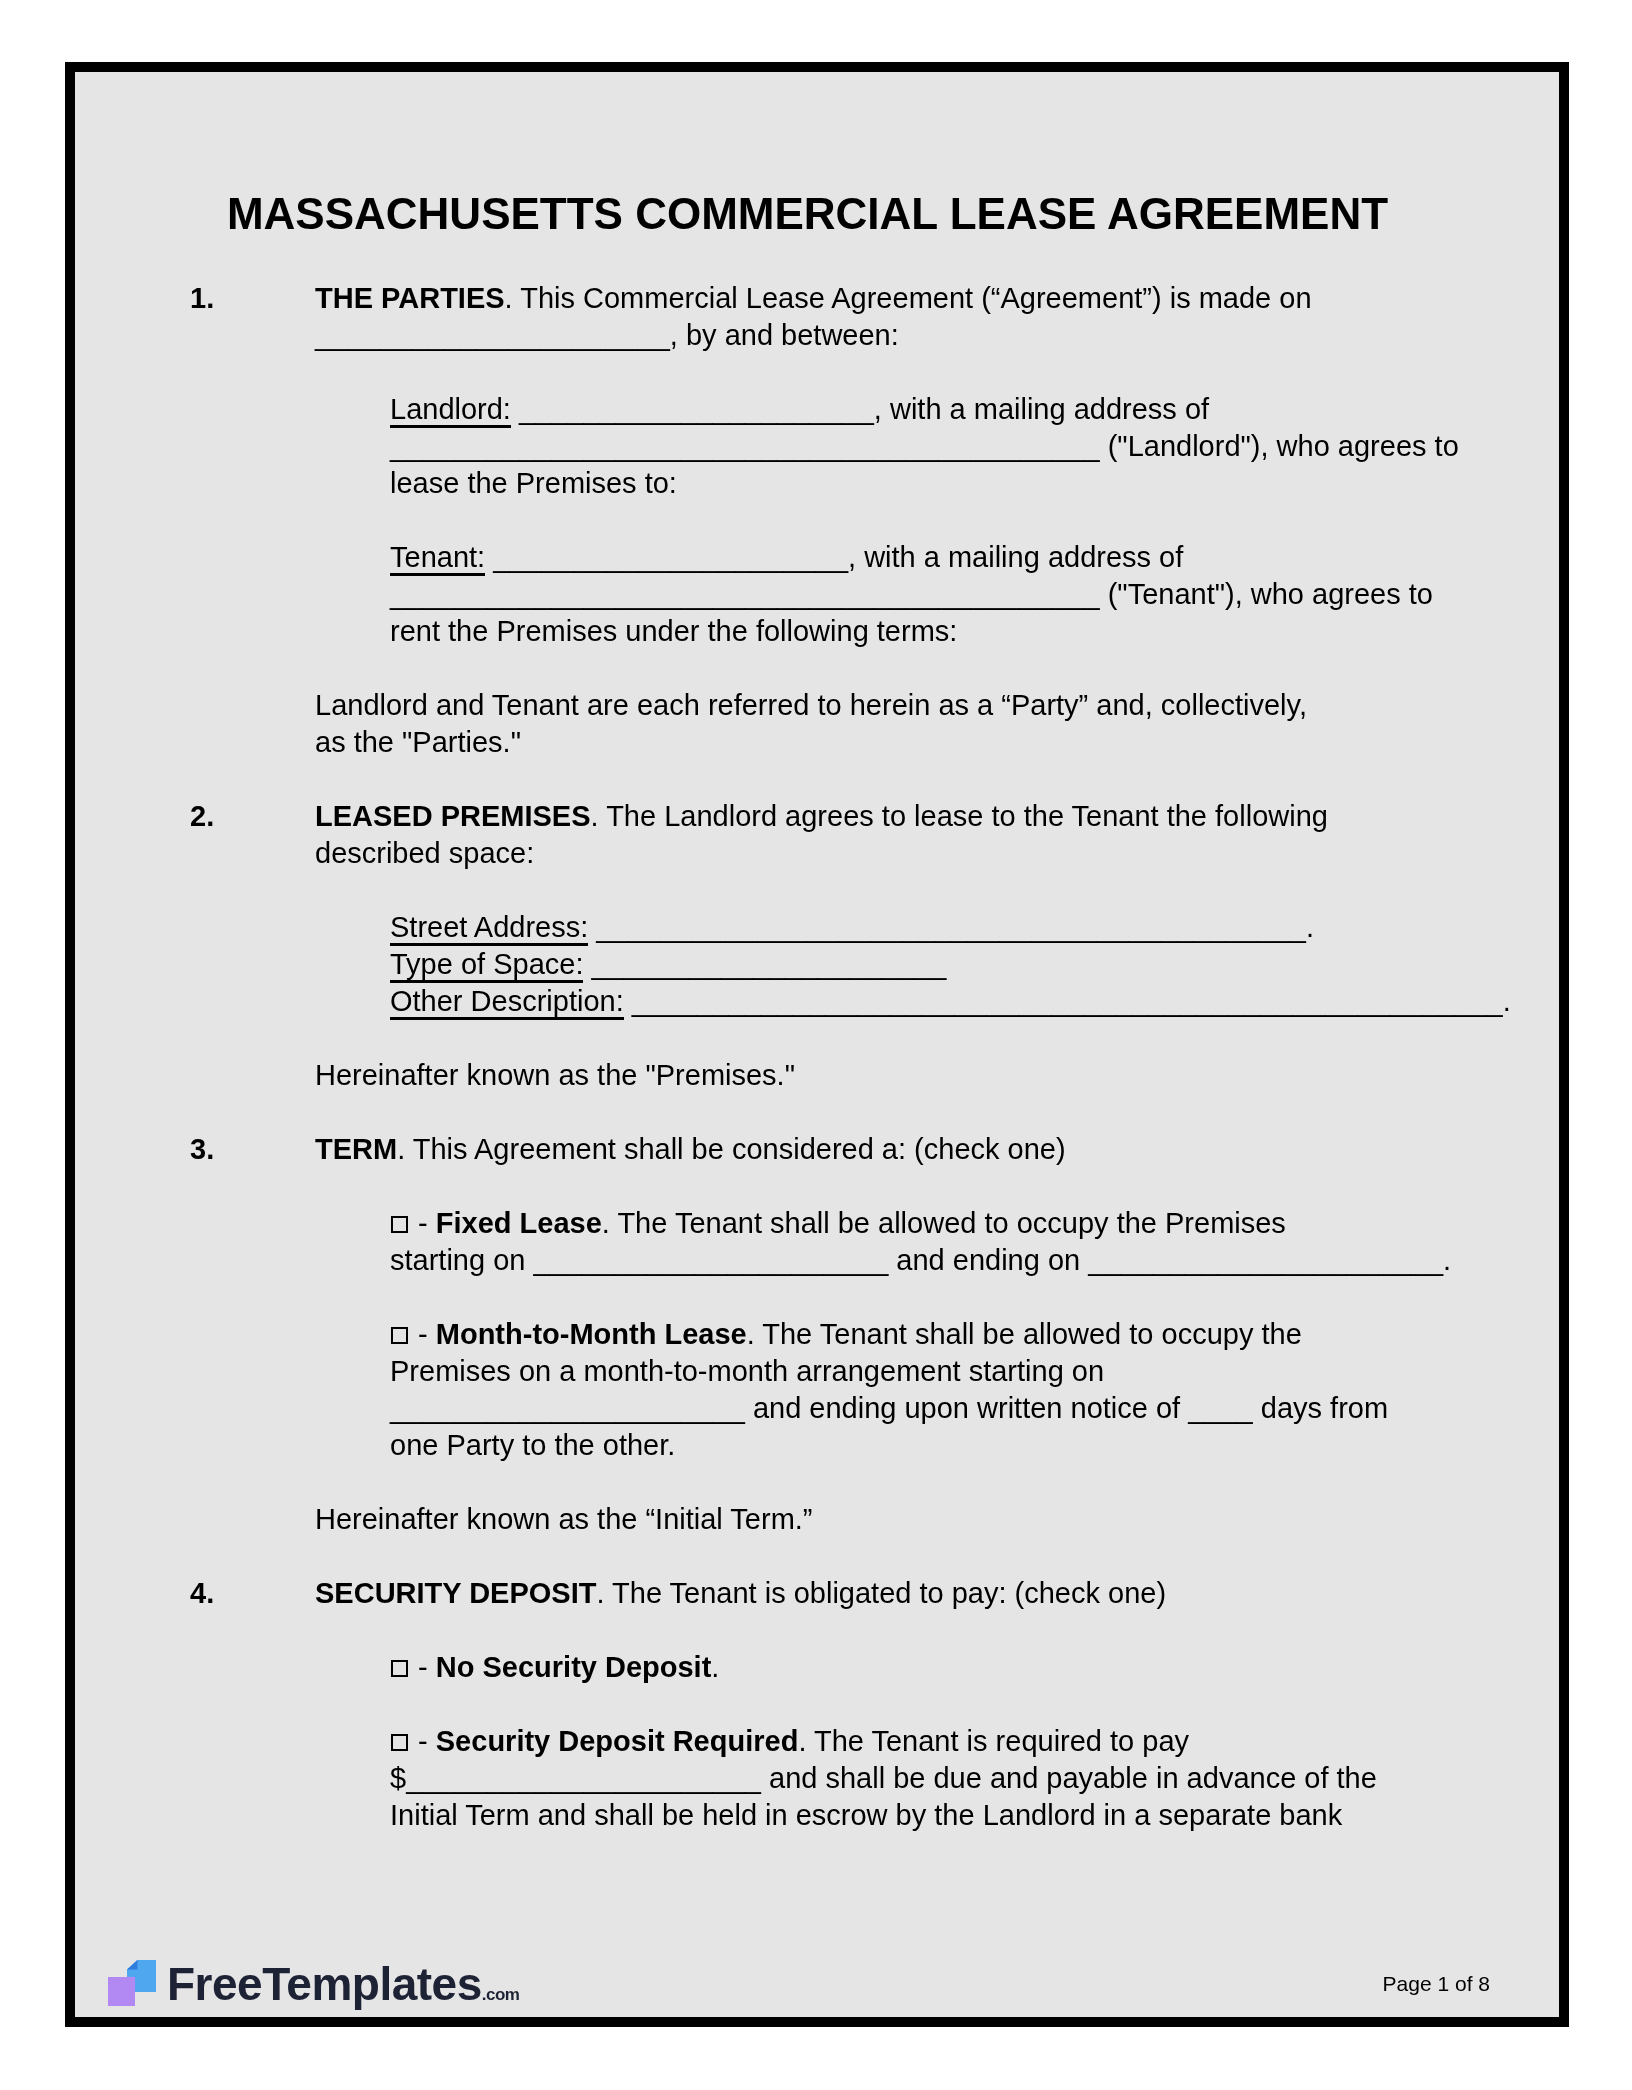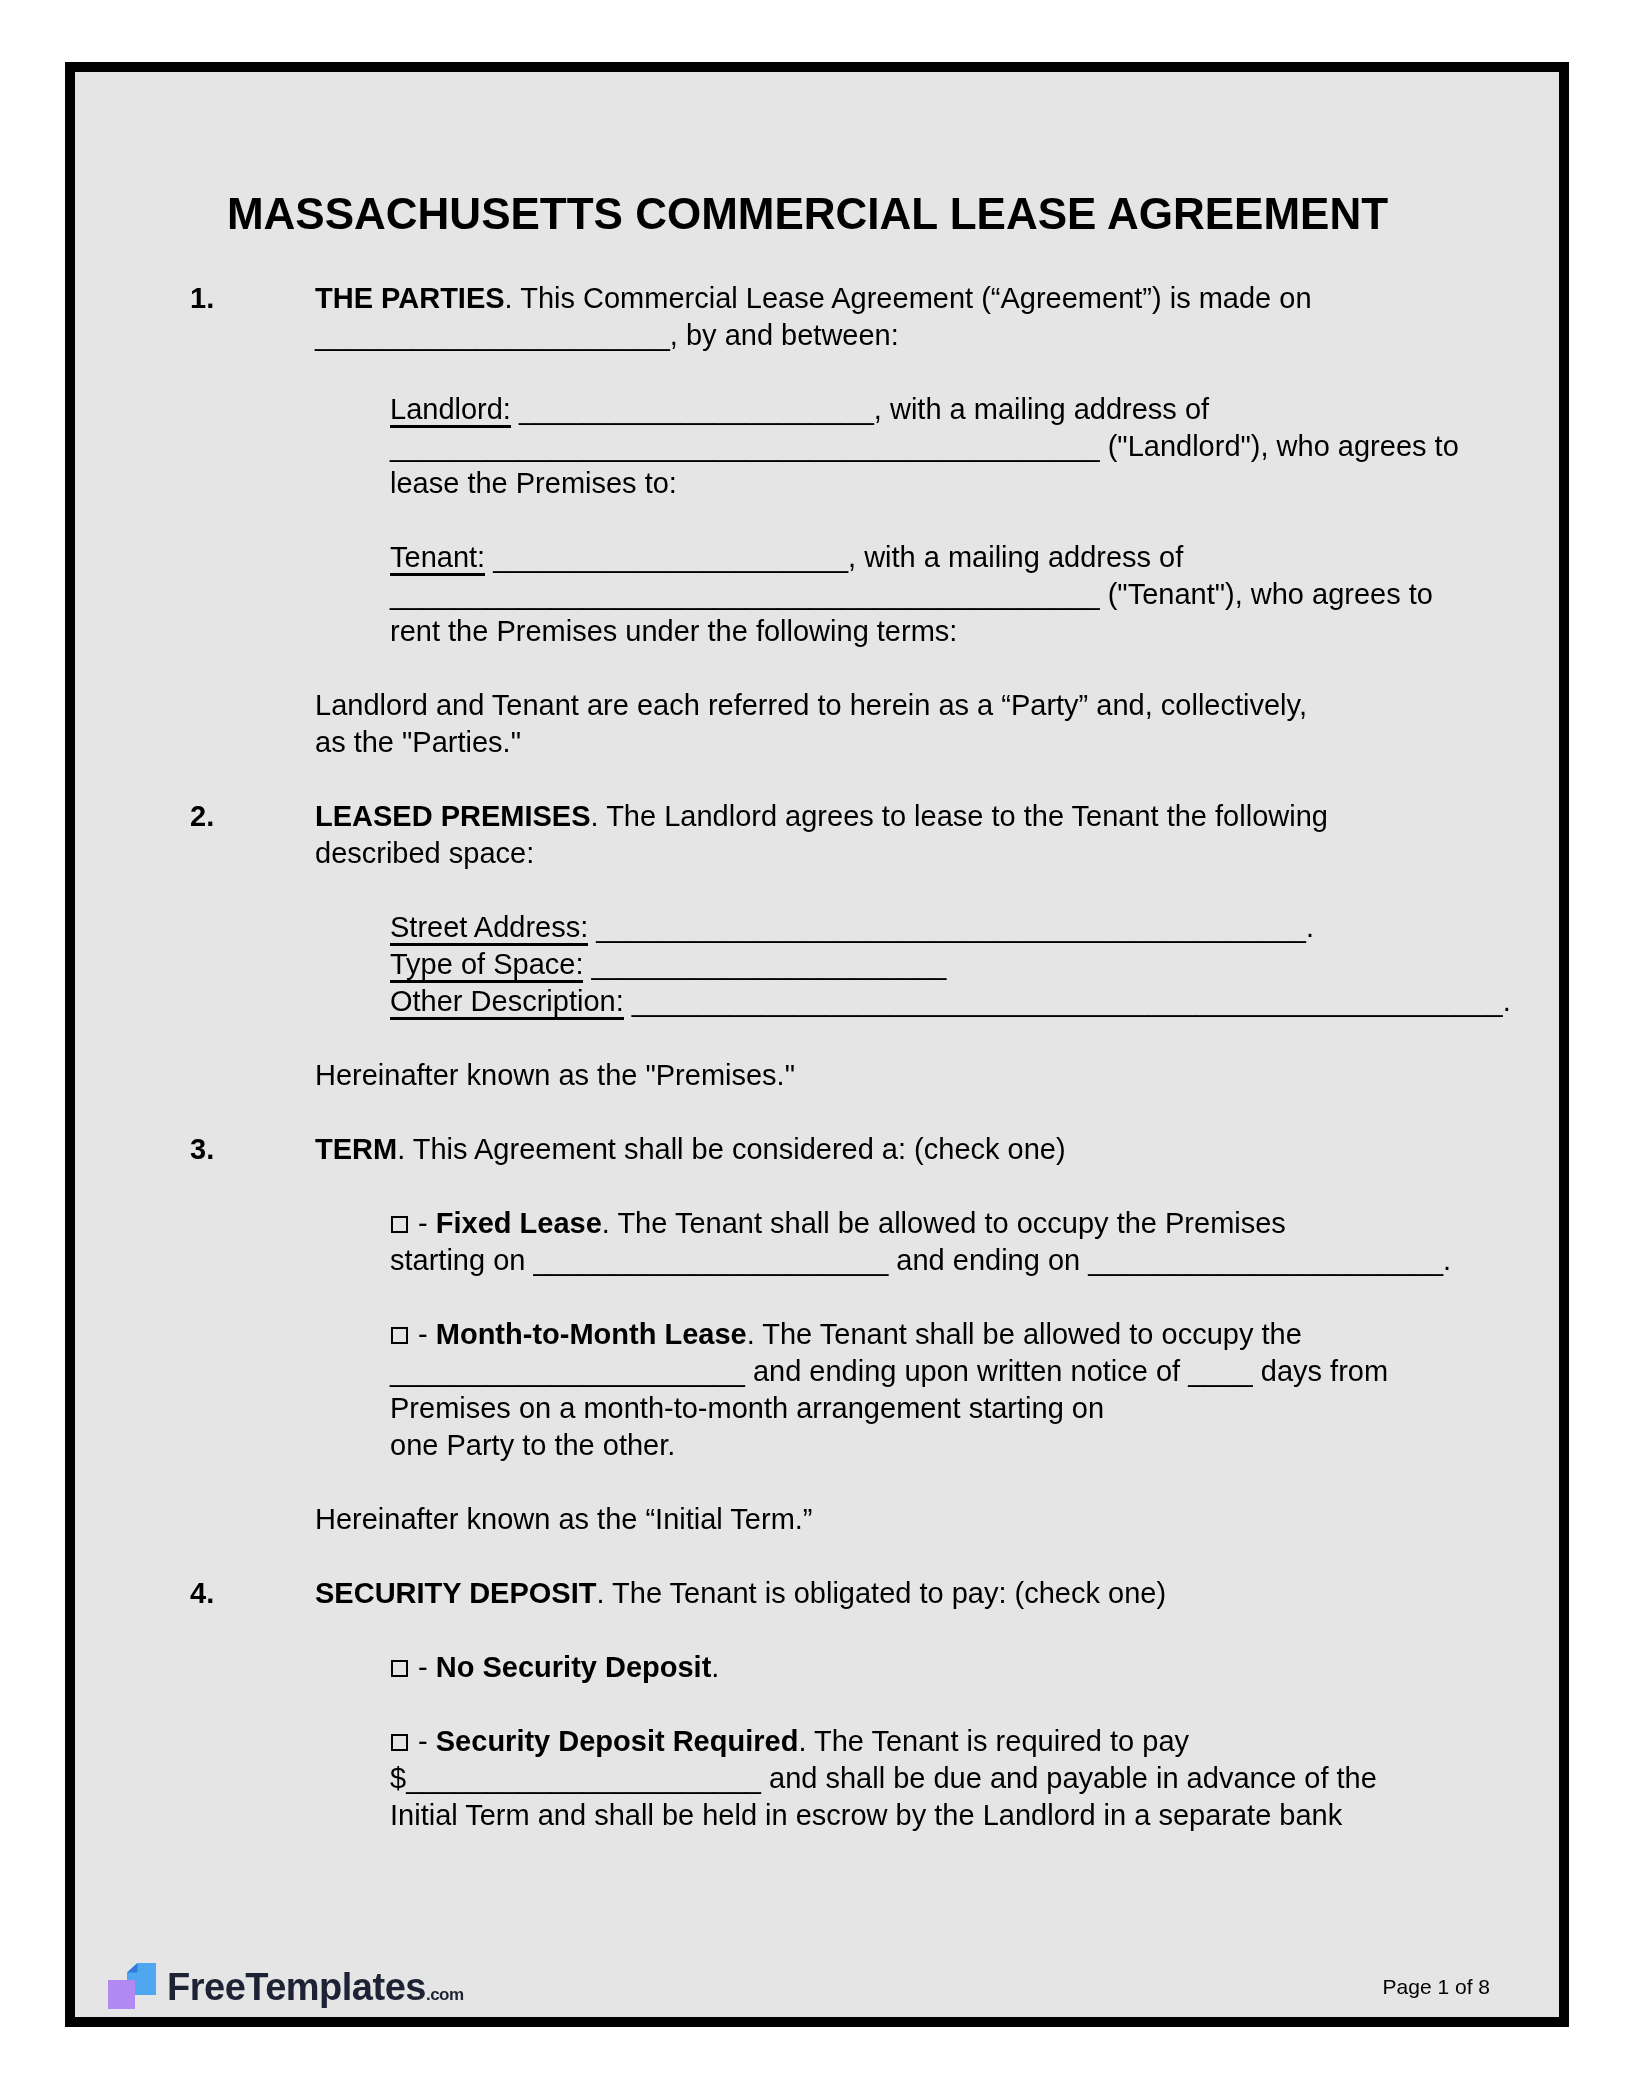--- a/index.html
+++ b/index.html
@@ -48,21 +48,21 @@
     clip-path:polygon(36% 0, 0 30%, 36% 30%);
   }
   .li-purple {
     position:absolute; left:0; top:17px; width:27px; height:29px;
     background:var(--logo-purple,#B289F2); z-index:2;
   }
   .brand-text {
     display:flex; align-items:baseline;
     color:var(--brand-text,#1E2235); font-weight:700; letter-spacing:-0.5px;
   }
-  .brand-main { font-size:38px; }
+  .brand-main { font-size:46px; }
   .brand-tld  { font-size:17px; }
   .pagenum { font-size:21px; color:#000; }
 </style>
 </head>
 <body>
 
 <div class="page">
   <div class="content">
     <h1 class="title">MASSACHUSETTS COMMERCIAL LEASE AGREEMENT</h1>
     <div class="doc" id="doc">
@@ -111,22 +111,22 @@
           <div class="secbody">
             <div class="para">
               <div class="line"><span class="b ">TERM</span><span class="">. This Agreement shall be considered a: (check one)</span></div>
             </div>
             <div class="para ind">
               <div class="line"><span class="checkbox"></span><span class=""> - </span><span class="b ">Fixed Lease</span><span class="">. The Tenant shall be allowed to occupy the Premises</span></div>
               <div class="line"><span class="">starting on ______________________ and ending on ______________________.</span></div>
             </div>
             <div class="para ind">
               <div class="line"><span class="checkbox"></span><span class=""> - </span><span class="b ">Month-to-Month Lease</span><span class="">. The Tenant shall be allowed to occupy the</span></div>
+              <div class="line"><span class="">Premises on a month-to-month arrangement starting on</span></div>
               <div class="line"><span class="">______________________ and ending upon written notice of ____ days from</span></div>
-              <div class="line"><span class="">Premises on a month-to-month arrangement starting on</span></div>
               <div class="line"><span class="">one Party to the other.</span></div>
             </div>
             <div class="para">
               <div class="line"><span class="">Hereinafter known as the “Initial Term.”</span></div>
             </div>
           </div>
         </div>
         <div class="sec">
           <div class="num">4.</div>
           <div class="secbody">

